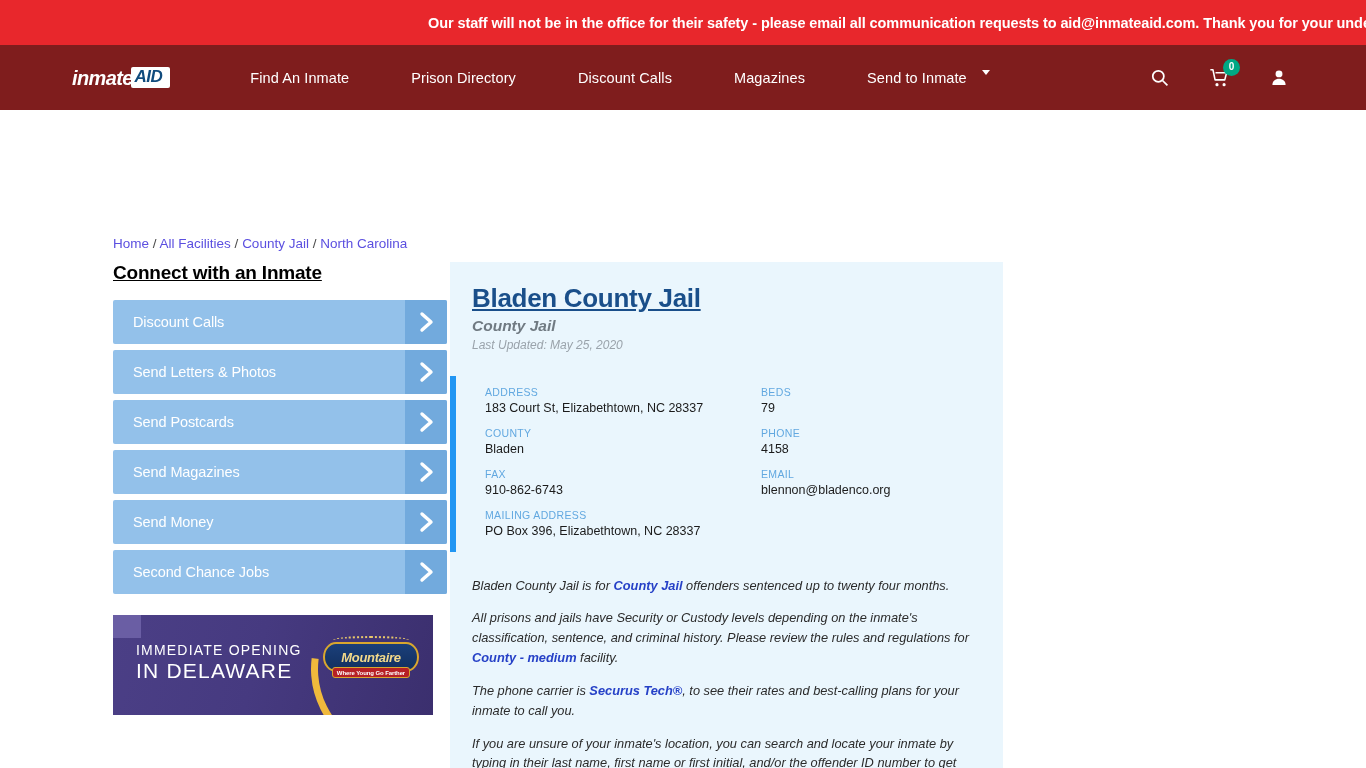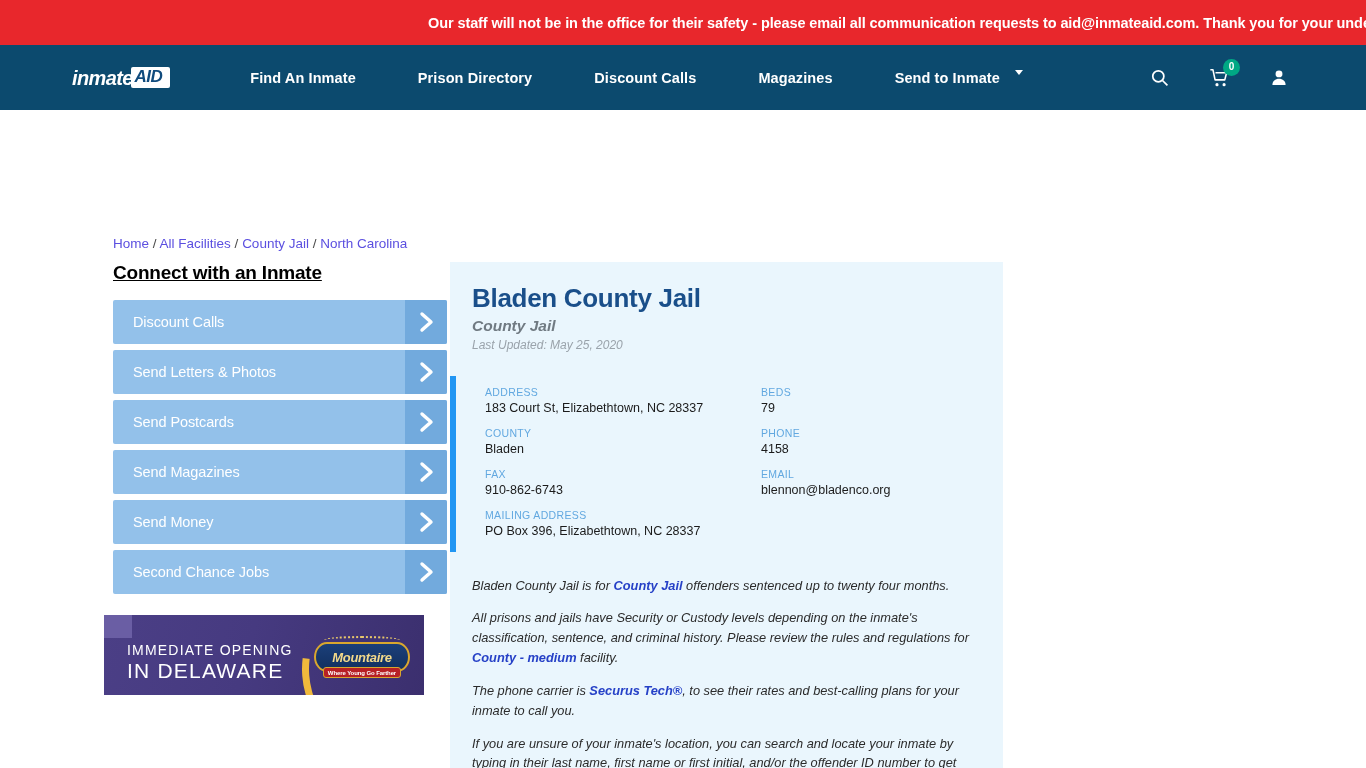--- a/index.html
+++ b/index.html
@@ -28,21 +28,21 @@
     font-size: 14.5px;
     font-weight: bold;
     letter-spacing: -0.1px;
     padding-right: 0;
     margin-right: -70px;
   }
 
   
   .navbar {
     height: 65px;
-    background: #0c4a6e;
+    background: #7f1d1d;
     display: flex;
     align-items: center;
     padding: 0 0 0 72px;
     position: relative;
   }
   .brand {
     display: flex;
     align-items: center;
     height: 26px;
     margin-right: 80px;
@@ -73,21 +73,21 @@
     border-radius: 2px;
     padding: 1px 8px 2px 3px;
     margin-left: -7px;
     line-height: 1.05;
   }
 
   .nav-links { display: flex; align-items: center; }
   .nav-link {
     color: #ffffff;
     font-size: 14.5px;
-    font-weight: bold;
+    font-weight: normal;
     text-decoration: none;
     padding: 0 0;
     margin-right: 62px;
     white-space: nowrap;
     letter-spacing: 0.1px;
   }
   .nav-link.dropdown { display: inline-flex; align-items: flex-start; gap: 15px; }
   .caret {
     width: 0; height: 0;
     border-left: 4.5px solid transparent;
@@ -179,22 +179,22 @@
     background: #72aadd;
     display: flex;
     align-items: center;
     justify-content: center;
   }
   .side-btn-arrow svg { display: block; }
 
   
   .ad {
     position: absolute;
-    left: 104px; top: 505px;
-    width: 320px; height: 80px;
+    left: 113px; top: 505px;
+    width: 320px; height: 100px;
     background: linear-gradient(105deg,#4b3f86 0%, #463a80 45%, #3b2f6e 100%);
     overflow: hidden;
     cursor: pointer;
   }
   .ad-corner {
     position: absolute;
     left: 0; top: 0;
     width: 28px; height: 23px;
     background: #6a5ea4;
   }
@@ -262,20 +262,21 @@
     padding: 22px 0 28px 0;
   }
   .card-inner { padding: 0 22px; }
   .facility-name {
     margin: 0;
     font-size: 26px;
     font-weight: bold;
     color: #1a4f8a;
     letter-spacing: -0.3px;
     line-height: 1.1;
+    text-decoration: underline;
   }
   .facility-type {
     margin: 4px 0 0 0;
     font-size: 15.5px;
     font-weight: bold;
     font-style: italic;
     color: #707a82;
   }
   .facility-updated {
     margin: 3px 0 0 0;

